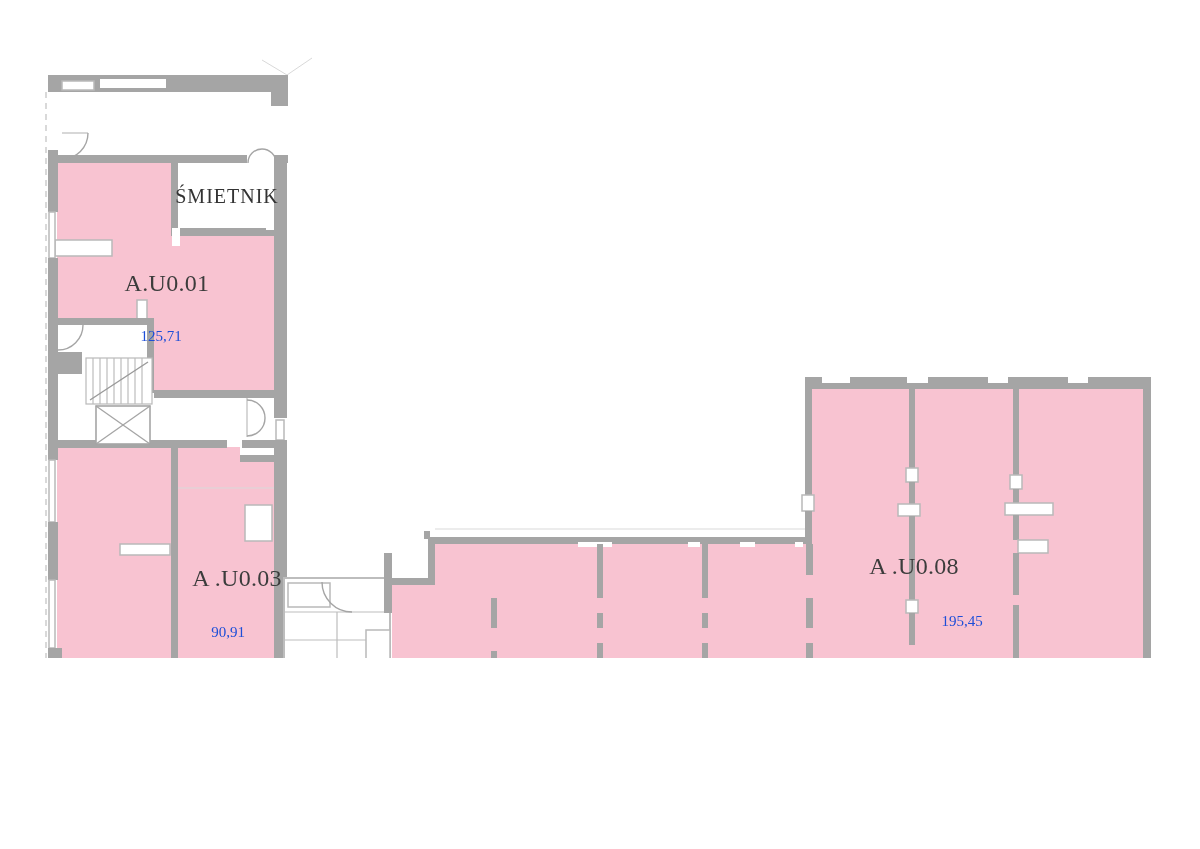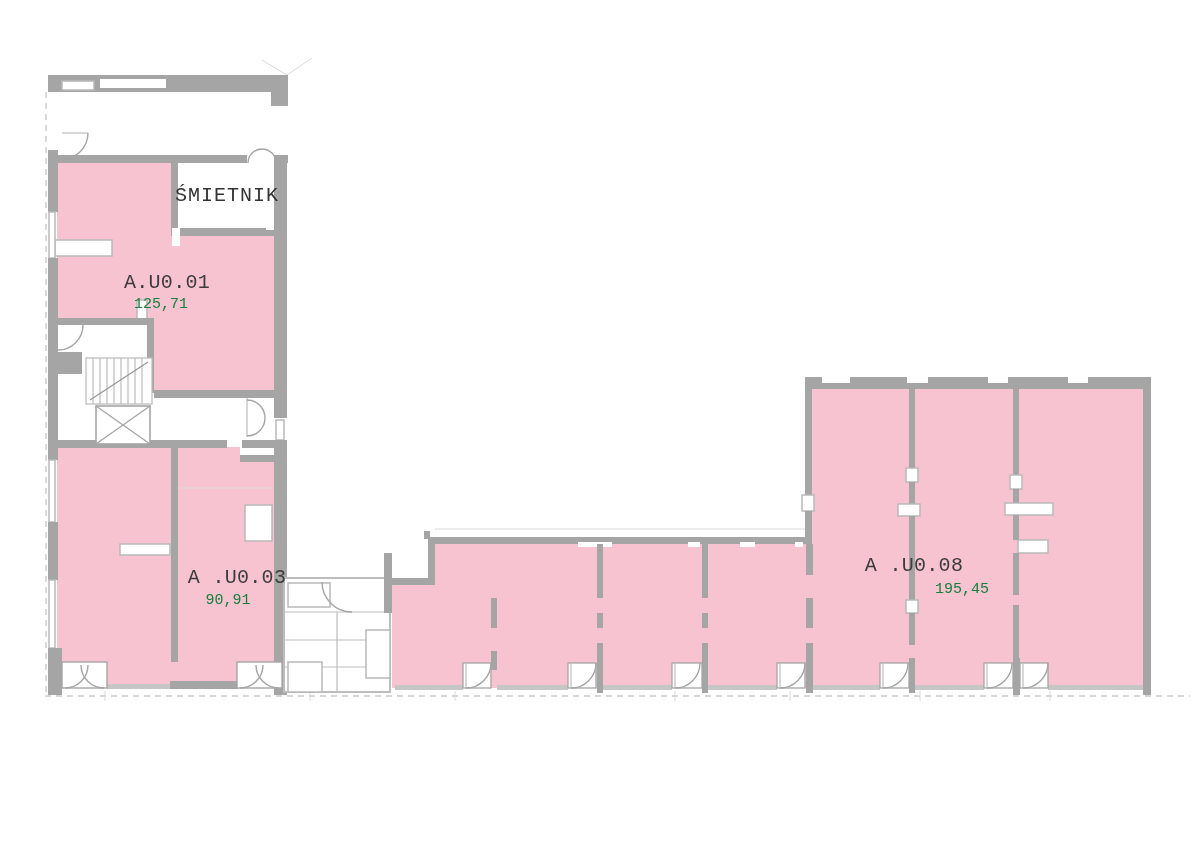--- a/index.html
+++ b/index.html
@@ -1,30 +1,30 @@
 <!DOCTYPE html>
 <html><head>
 <meta charset="utf-8">
 <style>
   html,body{margin:0;padding:0;background:#ffffff;}
-  .stage{position:relative;width:1200px;height:849px;background:#ffffff;overflow:hidden;
-         font-family:Liberation Mono, monospace;}
+  .stage{position:relative;width:1200px;height:658px;background:#ffffff;overflow:hidden;
+         font-family:Liberation Serif, serif;}
   svg{position:absolute;left:0;top:0;}
   .wall{fill:#a5a5a5;}
   .wall-light{fill:#c6c6c6;}
   .whitebox{fill:#ffffff;stroke:#b9b9b9;stroke-width:1.5;}
   .whitefill{fill:#ffffff;}
   .arc{fill:none;stroke:#a5a5a5;stroke-width:1.4;}
   .thinline{stroke:#bdbdbd;stroke-width:1.2;fill:none;}
   .faint{stroke:#d9d9d9;stroke-width:1;fill:none;}
   .dash{stroke:#c9c9c9;stroke-width:1.4;fill:none;stroke-dasharray:6 5;}
   .plan-label{position:absolute;transform:translate(-50%,-50%);white-space:nowrap;
               color:#3c3c3c;text-align:center;line-height:1;}
-  .u-name{font-size:20px;letter-spacing:.3px;}
-  .u-area{font-size:15px;color:#15803d;}
+  .u-name{font-size:24px;letter-spacing:.3px;}
+  .u-area{font-size:15px;color:#1d4ed8;margin-top:32px;}
   .room-name{font-size:20px;letter-spacing:1px;color:#333;}
 </style>
 </head>
 <body>
 
 <div class="stage">
 <svg width="1200" height="849" viewBox="0 0 1200 849">
 
   <g>
     <line class="dash" x1="46" y1="92" x2="46" y2="692"></line>

